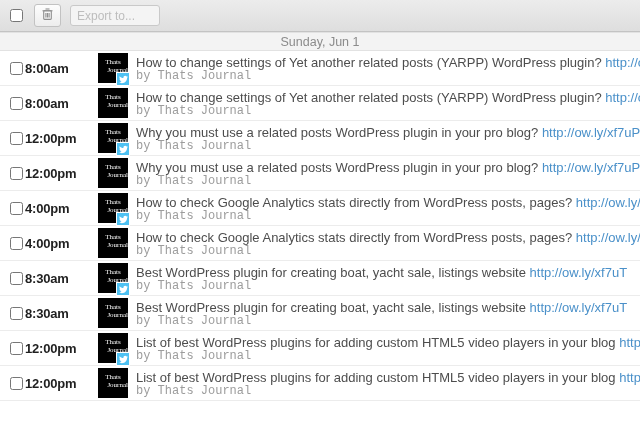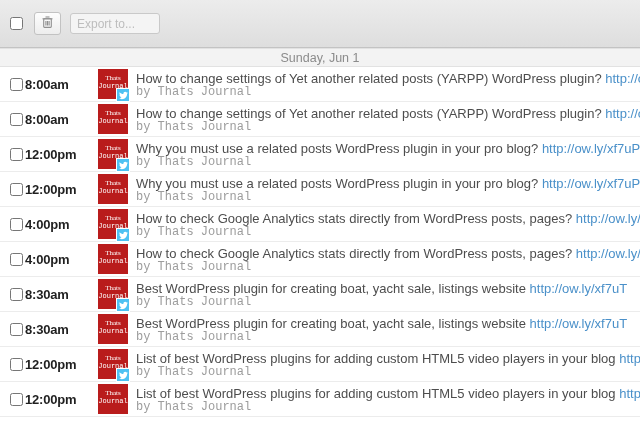--- a/index.html
+++ b/index.html
@@ -1,20 +1,20 @@
 <!DOCTYPE html>
 <html><head>
 <meta charset="utf-8">
 <style>
   * { margin:0; padding:0; box-sizing:border-box; }
   html,body { width:640px; height:424px; overflow:hidden; background:#fff;
               font-family:"Liberation Sans", sans-serif; }
 
   
-  .toolbar { height:48px; background:linear-gradient(#ececec,#dedede);
+  .toolbar { height:32px; background:linear-gradient(#ececec,#dedede);
              border-bottom:1px solid #c3c3c3; display:flex; align-items:center;
              padding:0 8px; gap:9px; }
   .toolbar input[type=checkbox]{ width:13px; height:13px; margin:0 2px 0 2px; }
   .trash-btn { width:27px; height:23px; background:linear-gradient(#fdfdfd,#ededed);
                border:1px solid #c2c2c2; border-radius:3px; display:flex;
                align-items:center; justify-content:center; cursor:pointer; }
   .export-input { width:90px; height:21px; border:1px solid #c9c9c9; border-radius:3px;
                   background:#f4f4f4; font-size:12px; padding:0 6px; color:#555;
                   font-family:"Liberation Sans", sans-serif; }
   .export-input::placeholder { color:#bdbdbd; }
@@ -25,25 +25,25 @@
                  color:#8b8b8b; font-size:12.5px; padding:0 8px;text-align:center; }
 
   
   .row { height:35px; display:flex; align-items:center; background:#fff;
          border-bottom:1px solid #ececec; padding-left:8px; }
   .row-check { width:13px; height:13px; margin:0 2px 0 2px; flex:0 0 auto; }
   .time { flex:0 0 68px; font-weight:bold; font-size:13px;
           color:#1f1f1f; margin-right:5px; letter-spacing:-0.2px; }
 
   .avatar { position:relative; flex:0 0 30px; width:30px; height:30px;
-            background:#b91c1c; color:#fff; overflow:visible; }
+            background:#000000; color:#fff; overflow:visible; }
   .avatar-text { font-family:"Liberation Serif", serif; font-size:7px;
                  line-height:8px; padding-top:5px; text-align:center;
                  white-space:nowrap; overflow:hidden; }
-  .avatar-text .av2 { display:block; text-align:center; padding-left:0;font-family:Liberation Mono, monospace; }
+  .avatar-text .av2 { display:block; text-align:right; padding-left:0; }
 
   .badge { position:absolute; right:-2px; bottom:-3px; width:14px; height:14px;
            display:flex; align-items:center; justify-content:center; }
   .badge.twitter { background:#4ec1f2; border:1px solid #fff; }
   .badge.grid { display:grid; grid-template-columns:7px 7px; grid-template-rows:7px 7px; }
   .badge.grid i { display:block; }
   .badge.grid .g1 { background:#e6e6e6; }
   .badge.grid .g2 { background:#5b9bd1; }
   .badge.grid .g3 { background:#66b54c; }
   .badge.grid .g4 { background:#f2ab33; }

